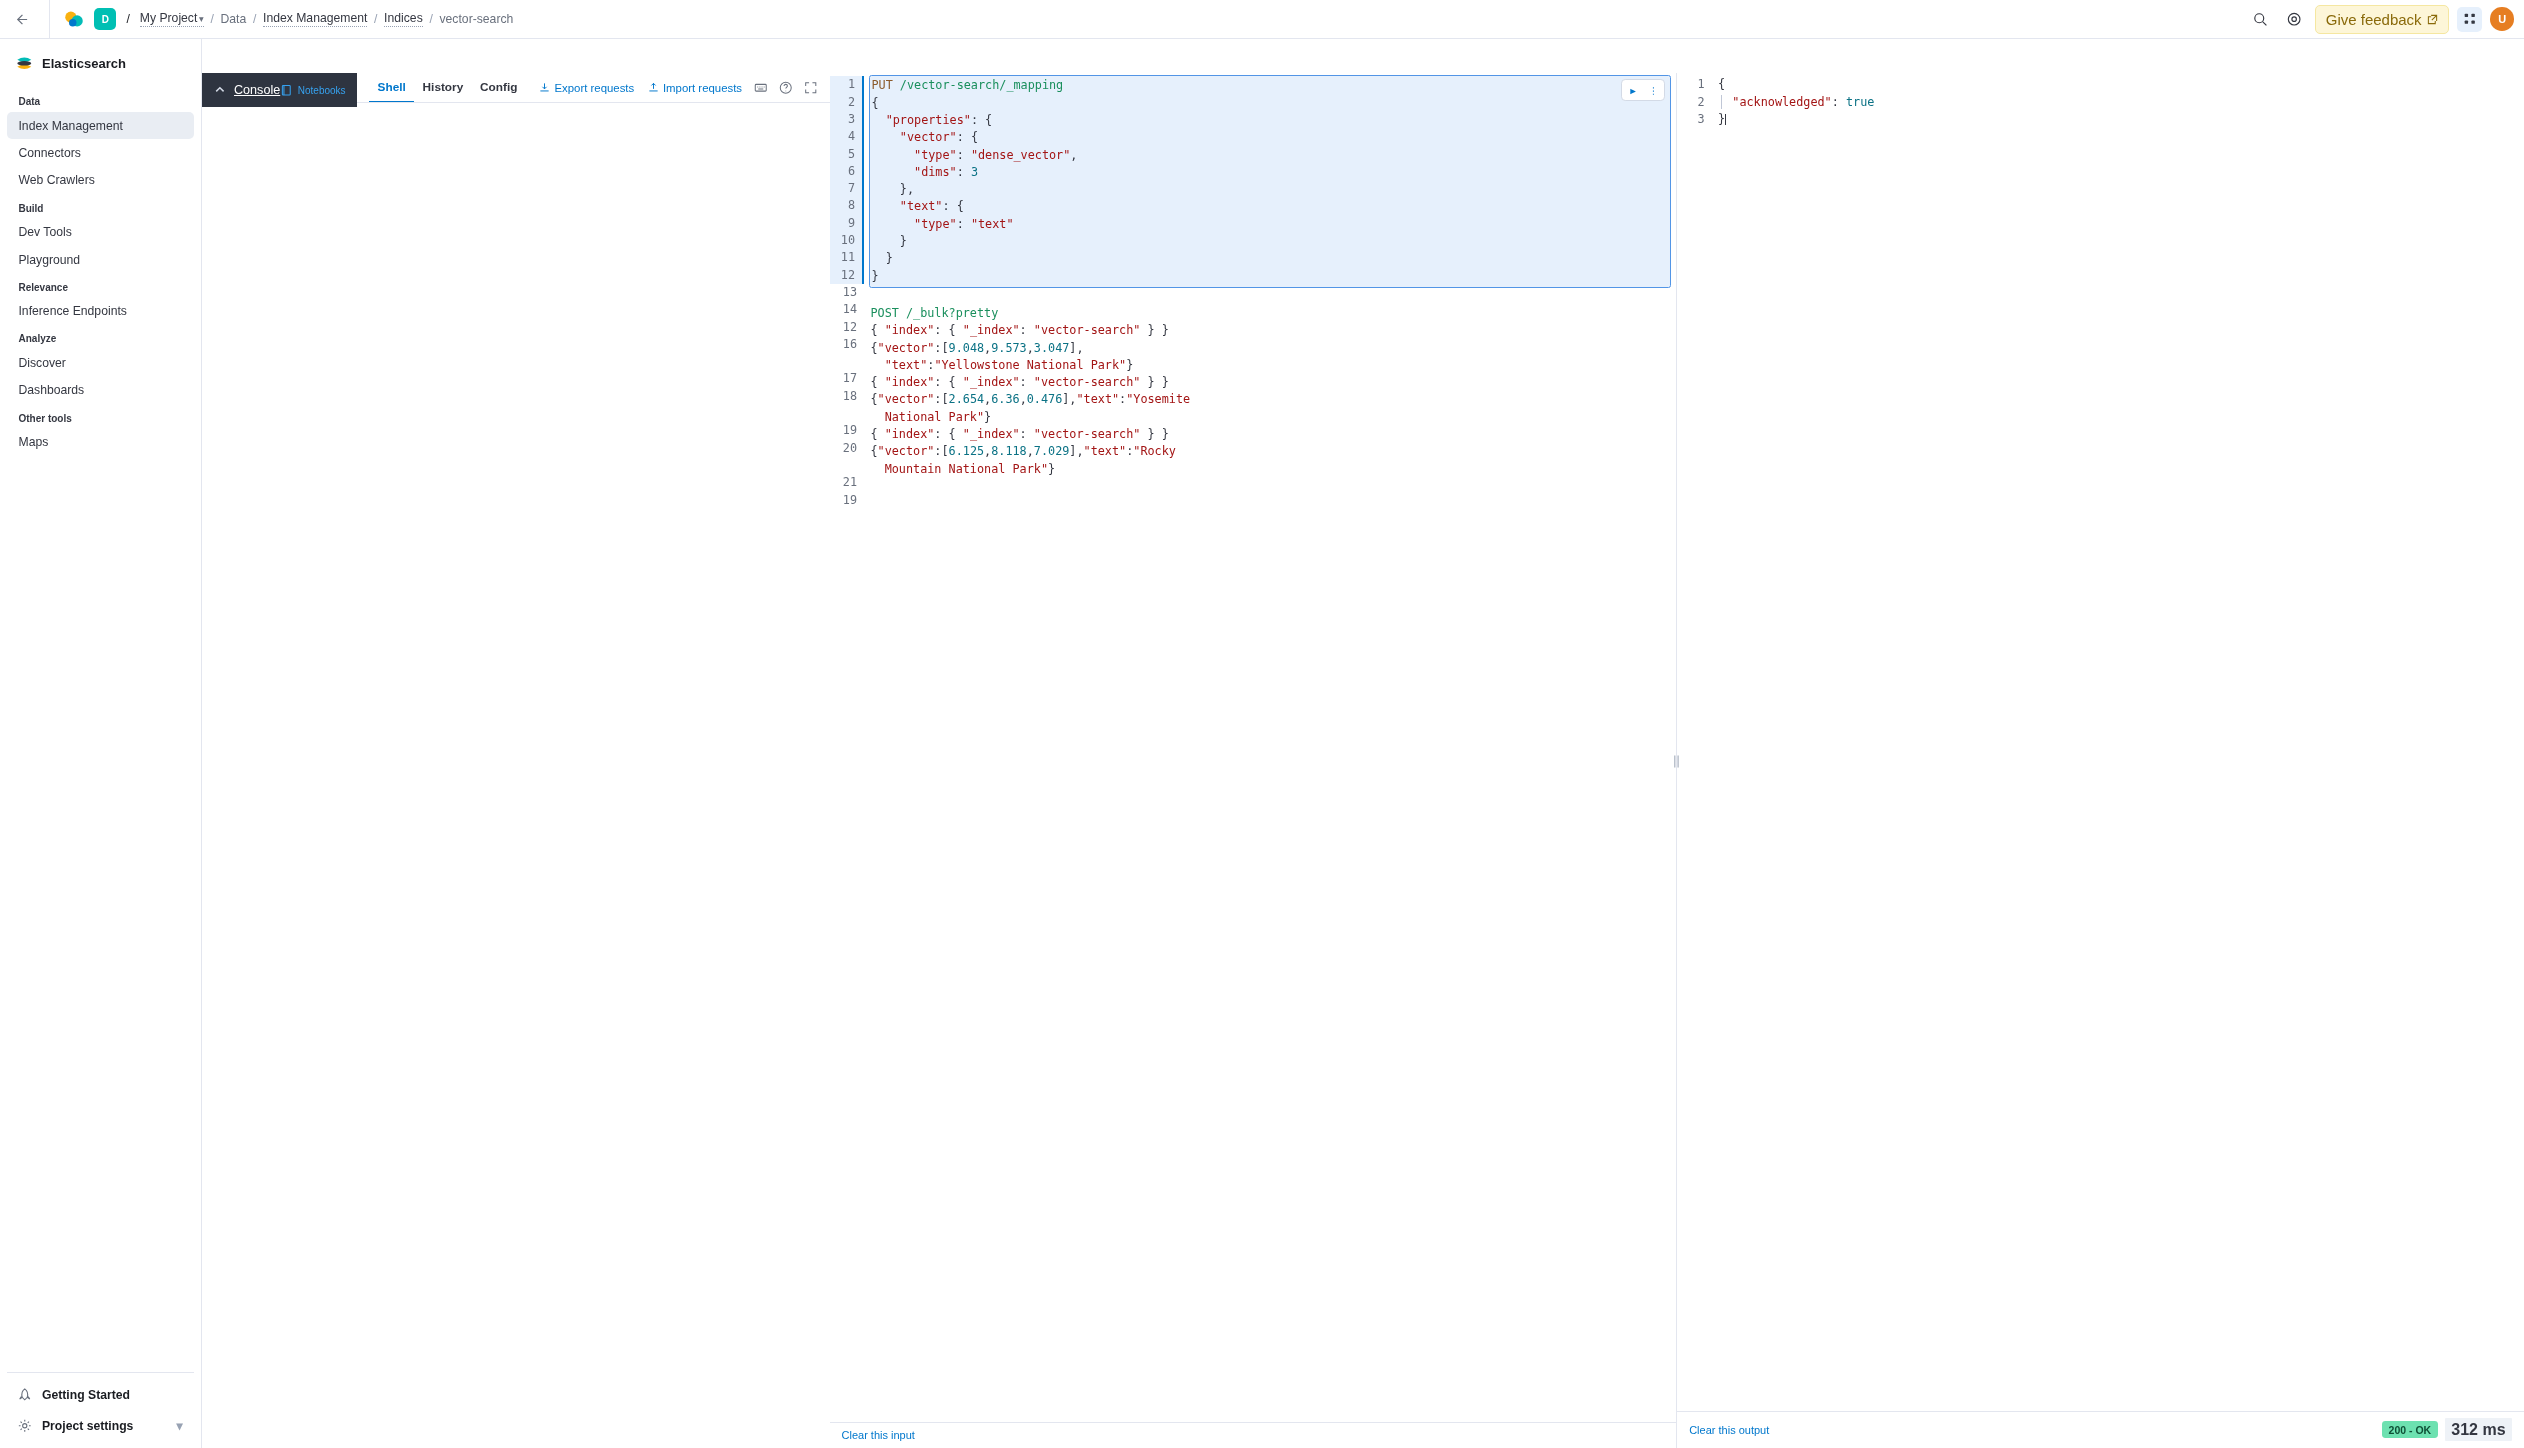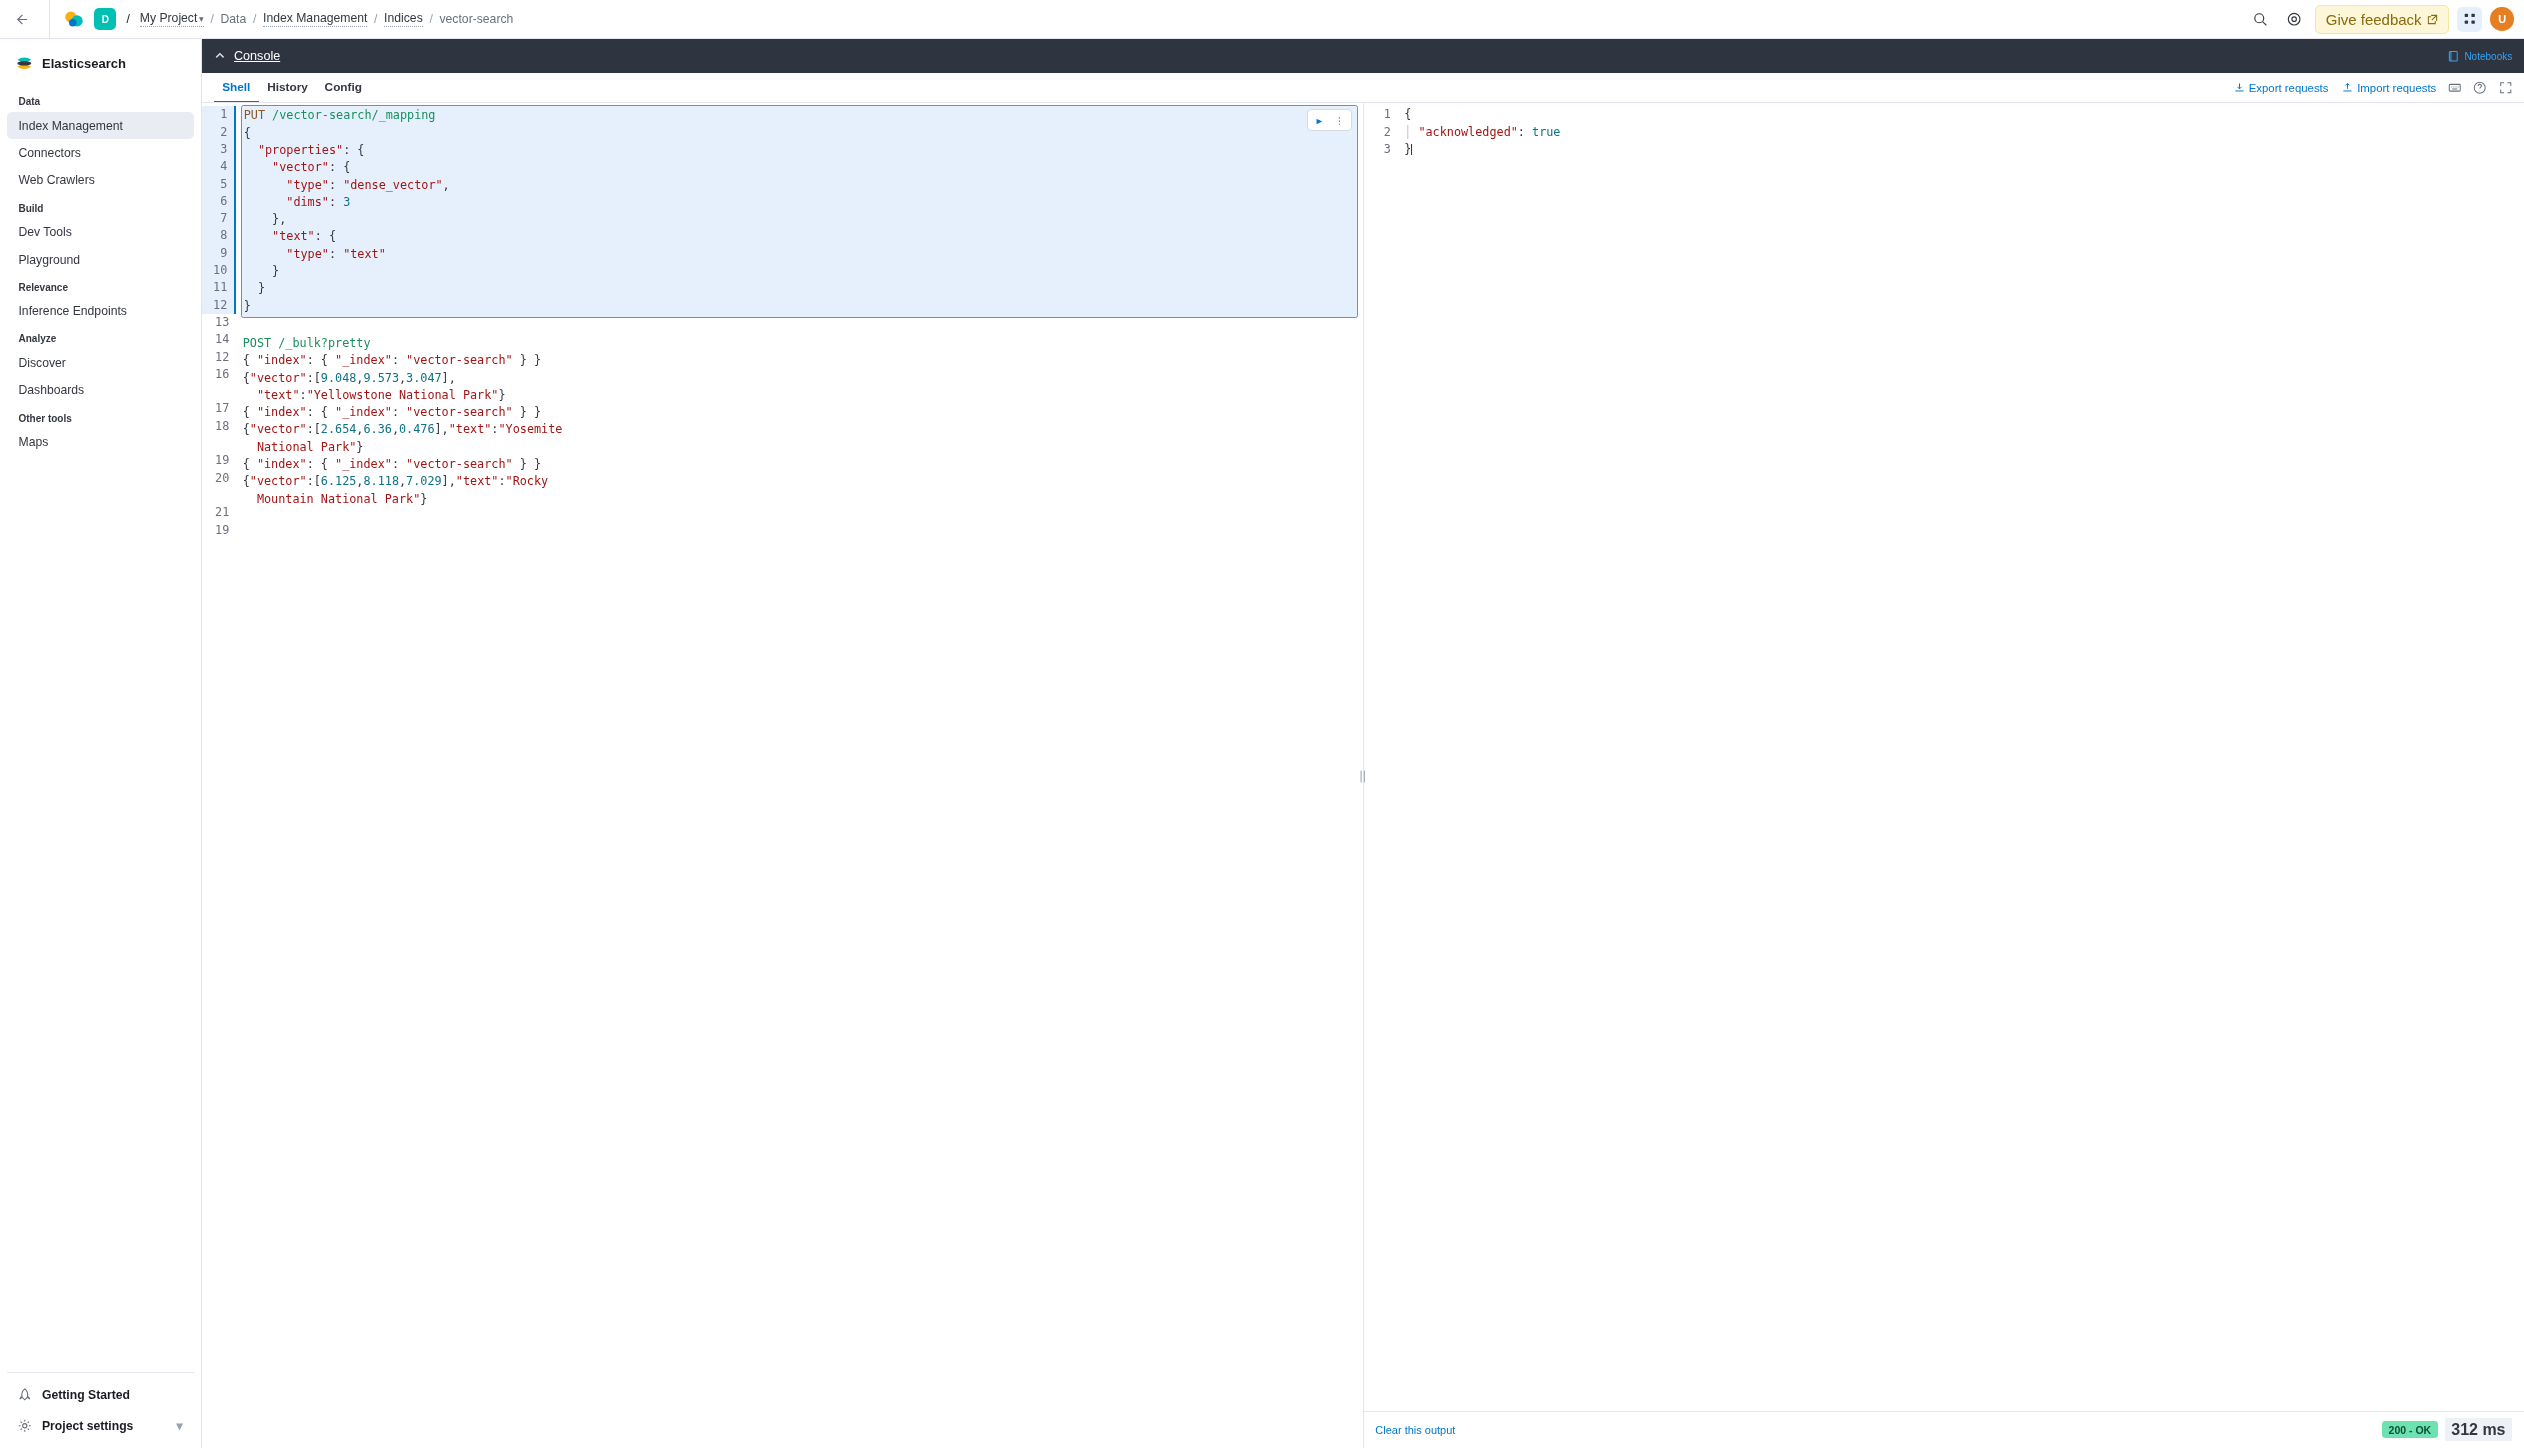--- a/index.html
+++ b/index.html
@@ -33,21 +33,21 @@
 .sidebar-title { font-weight: 700; font-size: 13px; text-align: right; }
 .nav-group-label { font-size: 10px; font-weight: 700; color: #343741; padding: 8.4px 11.8px 5px 11.8px; }
 .nav-item { padding: 6.7px 11.8px; border-radius: 5px; cursor: pointer; font-size: 12.2px; color: #343741; }
 .nav-item.active { background: #e9edf3; }
 .sidebar-spacer { flex: 1; }
 .sidebar-footer { border-top: 0.8px solid #e3e6ef; padding: 6.7px 3.4px; }
 .footer-item { display: flex; align-items: center; gap: 10px; padding: 8.4px 8.4px; font-size: 12.2px; font-weight: 600; cursor: pointer; }
 .footer-item .chev-down { margin-left: auto; color: #98a2b3; }
 
 
-.main { flex: 1; display: flex; flex-direction: column; min-width: 0; }
+.main { flex: 1; display: flex; flex-direction: row; min-width: 0; margin-top: 34px; }
 
 
 .console-bar { background: #2e3440; color: #fff; display: flex; align-items: center; height: 34px; padding: 0 11.8px; }
 .console-bar .toggle { color: #d3dae6; margin-right: 8.4px; cursor: pointer; }
 .console-bar .title { text-decoration: underline; font-size: 12.6px; }
 .console-bar .spacer { flex: 1; }
 .notebooks-link { color: #36a2ef; display: flex; align-items: center; gap: 5px; font-size: 10px; cursor: pointer; }
 
 
 .tabs-row { display: flex; align-items: center; border-bottom: 0.8px solid #e3e6ef; padding: 0 11.8px; height: 30px; }
@@ -290,20 +290,23 @@
                 <div style="">&nbsp;</div>
                 <div class="" style="">19</div>
                 <div class="" style="">20</div>
                 <div style="">&nbsp;</div>
                 <div class="" style="">21</div>
                 <div class="" style="">19</div>
               </div>
               <div class="code-lines"><div class="hl-block"><div class="run-actions"><div class="btn">▶</div><div class="btn menu">⋮</div></div><div><span class="tok-method">PUT</span><span class=""> </span><span class="tok-path">/vector-search/_mapping</span></div><div><span class="tok-punc">{</span></div><div><span class="">  </span><span class="tok-key">"properties"</span><span class="tok-punc">: {</span></div><div><span class="">    </span><span class="tok-key">"vector"</span><span class="tok-punc">: {</span></div><div><span class="">      </span><span class="tok-key">"type"</span><span class="tok-punc">: </span><span class="tok-str">"dense_vector"</span><span class="tok-punc">,</span></div><div><span class="">      </span><span class="tok-key">"dims"</span><span class="tok-punc">: </span><span class="tok-num">3</span></div><div><span class="">    </span><span class="tok-punc">},</span></div><div><span class="">    </span><span class="tok-key">"text"</span><span class="tok-punc">: {</span></div><div><span class="">      </span><span class="tok-key">"type"</span><span class="tok-punc">: </span><span class="tok-str">"text"</span></div><div><span class="">    </span><span class="tok-punc">}</span></div><div><span class="">  </span><span class="tok-punc">}</span></div><div><span class="tok-punc">}</span></div></div><div>&nbsp;</div><div><span class="tok-method-post">POST</span><span class=""> </span><span class="tok-path">/_bulk?pretty</span></div><div><span class="tok-punc">{ </span><span class="tok-key">"index"</span><span class="tok-punc">: { </span><span class="tok-key">"_index"</span><span class="tok-punc">: </span><span class="tok-str">"vector-search"</span><span class="tok-punc"> } }</span></div><div><span class="tok-punc">{</span><span class="tok-key">"vector"</span><span class="tok-punc">:[</span><span class="tok-num">9.048</span><span class="tok-punc">,</span><span class="tok-num">9.573</span><span class="tok-punc">,</span><span class="tok-num">3.047</span><span class="tok-punc">],</span></div><div><span class="">  </span><span class="tok-key">"text"</span><span class="tok-punc">:</span><span class="tok-str">"Yellowstone National Park"</span><span class="tok-punc">}</span></div><div><span class="tok-punc">{ </span><span class="tok-key">"index"</span><span class="tok-punc">: { </span><span class="tok-key">"_index"</span><span class="tok-punc">: </span><span class="tok-str">"vector-search"</span><span class="tok-punc"> } }</span></div><div><span class="tok-punc">{</span><span class="tok-key">"vector"</span><span class="tok-punc">:[</span><span class="tok-num">2.654</span><span class="tok-punc">,</span><span class="tok-num">6.36</span><span class="tok-punc">,</span><span class="tok-num">0.476</span><span class="tok-punc">],</span><span class="tok-key">"text"</span><span class="tok-punc">:</span><span class="tok-str">"Yosemite </span></div><div><span class="">  </span><span class="tok-str">National Park"</span><span class="tok-punc">}</span></div><div><span class="tok-punc">{ </span><span class="tok-key">"index"</span><span class="tok-punc">: { </span><span class="tok-key">"_index"</span><span class="tok-punc">: </span><span class="tok-str">"vector-search"</span><span class="tok-punc"> } }</span></div><div><span class="tok-punc">{</span><span class="tok-key">"vector"</span><span class="tok-punc">:[</span><span class="tok-num">6.125</span><span class="tok-punc">,</span><span class="tok-num">8.118</span><span class="tok-punc">,</span><span class="tok-num">7.029</span><span class="tok-punc">],</span><span class="tok-key">"text"</span><span class="tok-punc">:</span><span class="tok-str">"Rocky </span></div><div><span class="">  </span><span class="tok-str">Mountain National Park"</span><span class="tok-punc">}</span></div><div>&nbsp;</div><div>&nbsp;</div></div>
             </div>
         </div>
+        <div class="pane-footer">
+          <span class="link">Clear this input</span>
+        </div>
       </div>
 
       <div class="pane">
         <div class="code-area">
           <div class="code-inner" id="output-code">
               <div class="gutter">
                 <div class="" style="">1</div>
                 <div class="" style="">2</div>
                 <div class="" style="">3</div>
               </div>

